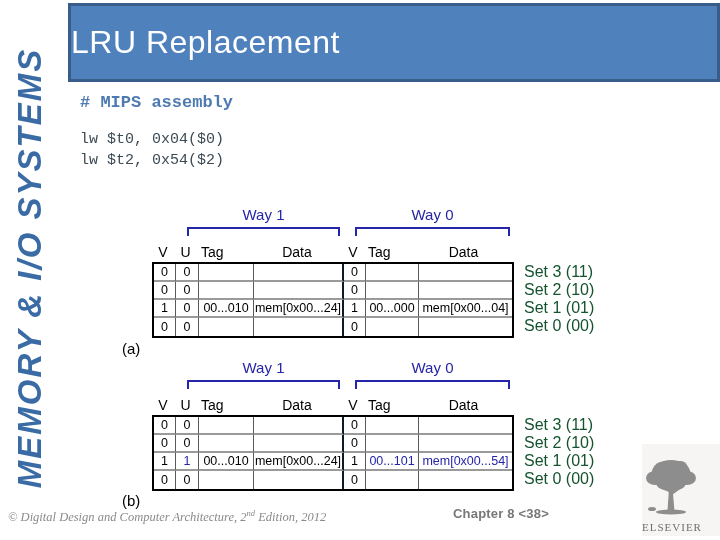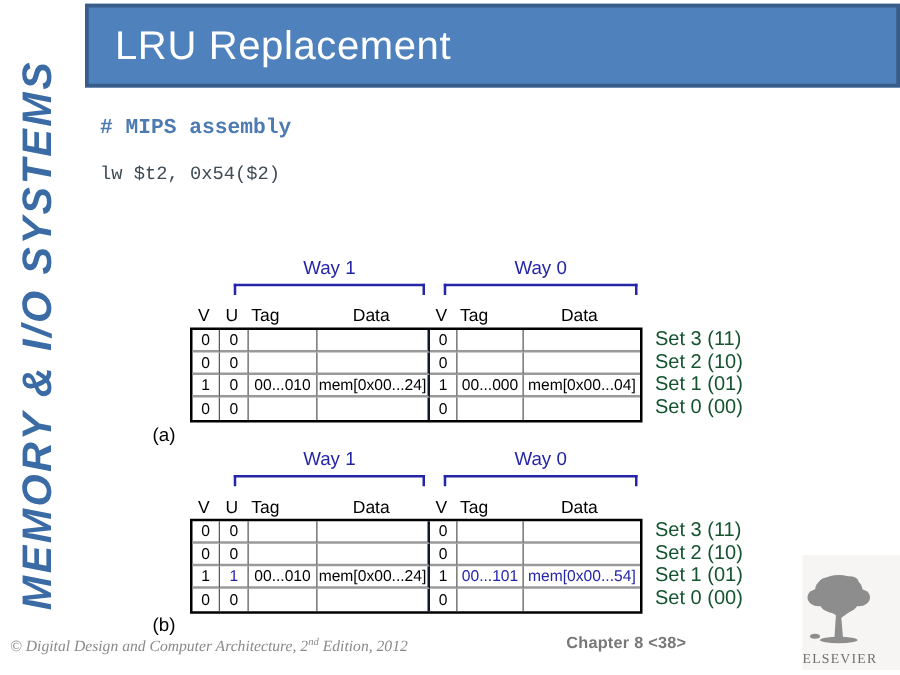--- a/index.html
+++ b/index.html
@@ -7,23 +7,23 @@
   .slide{position:relative;width:720px;height:540px;background:#ffffff;overflow:hidden;
          font-family:"Liberation Sans",sans-serif}
 
   
   .sidebar-text{position:absolute;left:30px;top:268px;
     transform:translate(-50%,-50%) rotate(-90deg);white-space:nowrap;
     font-family:"Liberation Sans",sans-serif;font-style:italic;font-weight:bold;
     font-size:33px;letter-spacing:2px;color:#3a6ba5}
 
   
-  .title-bar{position:absolute;left:68px;top:3px;width:652px;height:67px;
+  .title-bar{position:absolute;left:68px;top:3px;width:652px;height:79px;
     background:#4f81bd;border:3px solid #385d8a;display:flex;align-items:center;
-    padding-left:21px}
+    }
   .title-text{font-size:32px;color:#ffffff;letter-spacing:.5px}
 
   
   .code-comment{position:absolute;left:80px;top:93px;
     font-family:"Liberation Mono",monospace;font-weight:bold;font-size:17px;color:#4d7ab0}
   .code-block{position:absolute;left:80px;top:130px;
     font-family:"Liberation Mono",monospace;font-size:15px;line-height:20.5px;color:#3d4b55}
 
   
   .diagram{position:absolute;left:152px;width:530px;height:150px}
@@ -77,20 +77,21 @@
 <div class="slide">
 
   <div class="sidebar-text">MEMORY &amp; I/O SYSTEMS</div>
 
   <div class="title-bar">
     <span class="title-text">LRU Replacement</span>
   </div>
 
   <div class="code-comment"># MIPS assembly</div>
   <div class="code-block">
+    <div class="code-line">lw $t0, 0x04($0)</div>
     <div class="code-line">lw $t2, 0x54($2)</div>
   </div>
 
   <div class="diagram" id="diagram-0">
     <div class="way-label w1">Way 1</div>
     <div class="way-label w0">Way 0</div>
     <div class="brace b1"></div>
     <div class="brace b0"></div>
     <div class="hdr h0">V</div>
     <div class="hdr h1">U</div>

